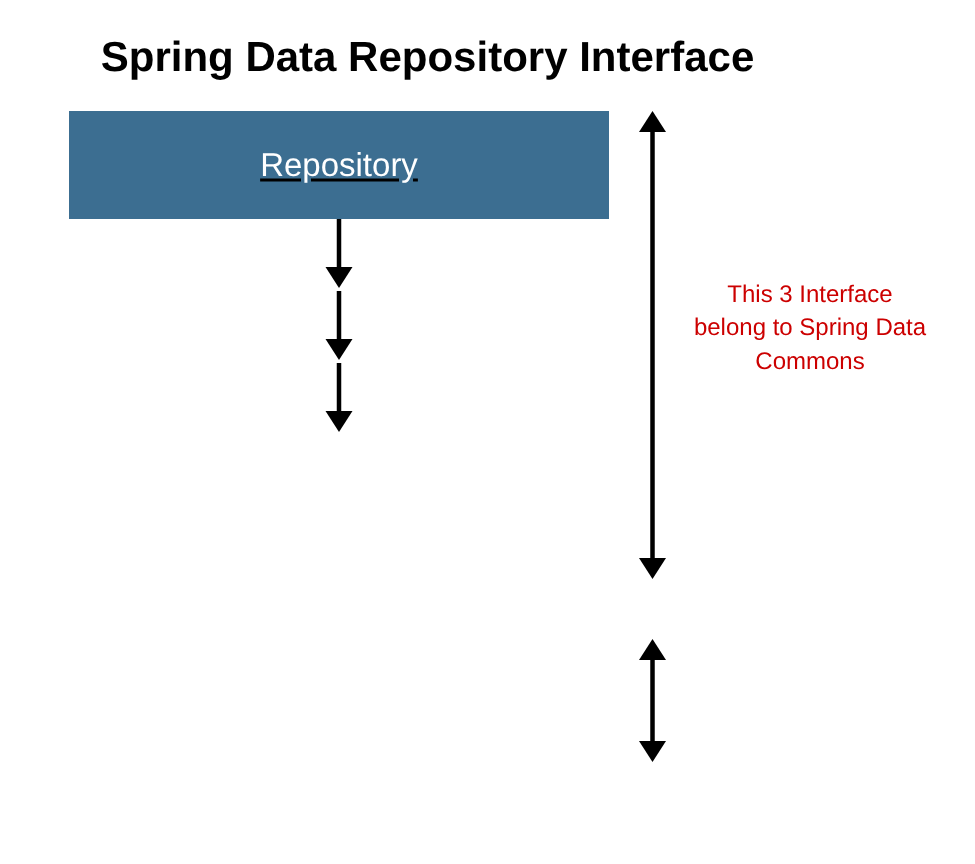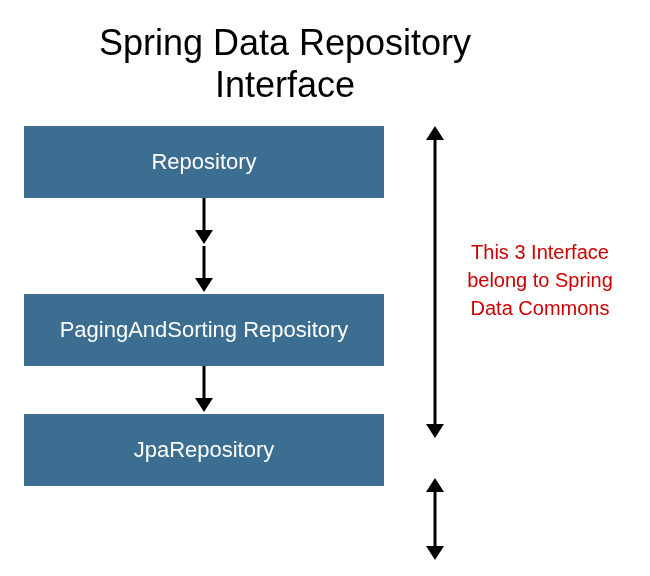--- a/index.html
+++ b/index.html
@@ -8,32 +8,33 @@
       box-sizing: border-box;
     }
     body {
       width: 650px;
       height: 576px;
       background: #ffffff;
       font-family: -apple-system, "Segoe UI", Arial, sans-serif;
       position: relative;
     }
     .title {
-      font-size: 36px;
-      font-weight: 400;
+      font-size: 28px;
+      font-weight: 700;
       text-align: center;
       padding-top: 22px;
       padding-bottom: 20px;
       padding-left: 40px;
       padding-right: 120px;
       color: #000;
     }
     .content {
       position: relative;
-      padding-left: 24px;
+      padding-left: 46px;
+      text-decoration: underline;
     }
     .box {
       width: 360px;
       height: 72px;
       background: #3c6e91;
       color: #ffffff;
       font-size: 22px;
       font-weight: 400;
       display: flex;
       align-items: center;
@@ -51,21 +52,21 @@
     }
     .arrow-down svg {
       display: block;
     }
     .vertical-arrow {
       position: absolute;
     }
     .annotation {
       position: absolute;
       color: #cc0000;
-      font-size: 20px;
+      font-size: 16px;
       line-height: 1.4;
       text-align: center;
     }
   </style>
 </head>
 <body>
 
 <div class="title">Spring Data Repository Interface</div>
 
 <div class="content">
@@ -80,30 +81,28 @@
   </div>
 
 
   <div class="arrow-down">
     <svg width="30" height="48" viewBox="0 0 30 48">
       <line x1="15" y1="0" x2="15" y2="34" stroke="#000" stroke-width="3"></line>
       <polygon points="15,46 6,32 24,32" fill="#000"></polygon>
     </svg>
   </div>
 
-  <div class="box">PagingAndSorting Repository</div>
 
   <div class="arrow-down">
     <svg width="30" height="48" viewBox="0 0 30 48">
       <line x1="15" y1="0" x2="15" y2="34" stroke="#000" stroke-width="3"></line>
       <polygon points="15,46 6,32 24,32" fill="#000"></polygon>
     </svg>
   </div>
 
-  <div class="box">JpaRepository</div>
 
   <div class="vertical-arrow" style="left: 420px; top: 0px;">
     <svg width="30" height="312" viewBox="0 0 30 312">
       <polygon points="15,0 6,14 24,14" fill="#000"></polygon>
       <line x1="15" y1="12" x2="15" y2="300" stroke="#000" stroke-width="3"></line>
       <polygon points="15,312 6,298 24,298" fill="#000"></polygon>
     </svg>
   </div>
 
   <div class="vertical-arrow" style="left: 420px; top: 352px;">

